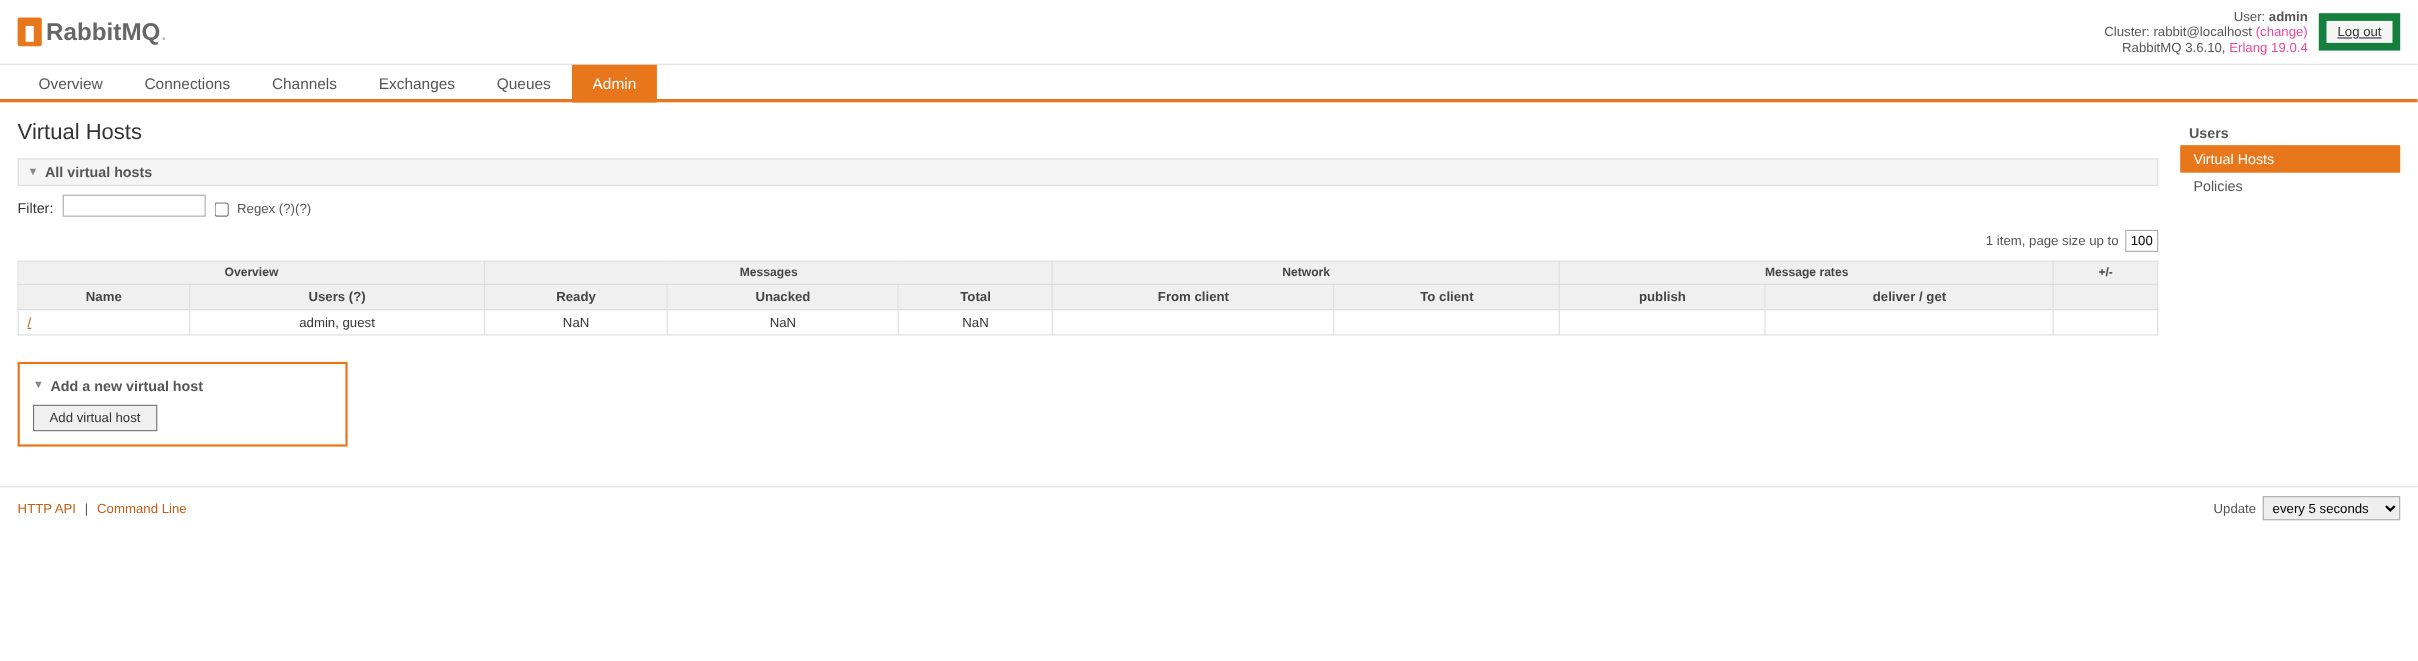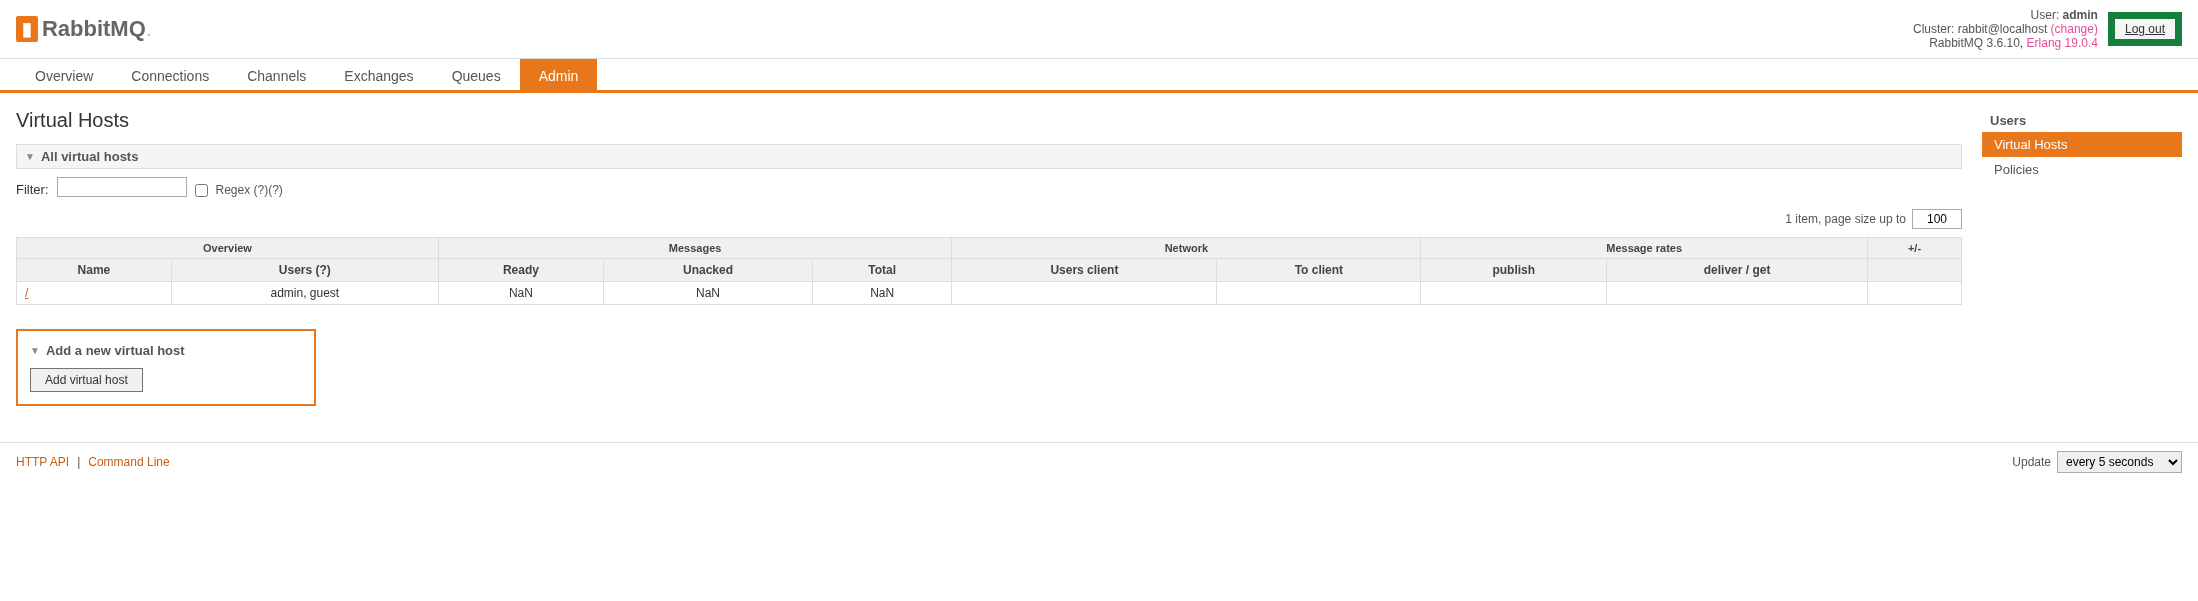--- a/index.html
+++ b/index.html
@@ -120,21 +120,21 @@
     #page-size-row {
       display: flex;
       justify-content: flex-end;
       align-items: center;
       font-size: 12px;
       color: #555;
       margin-bottom: 8px;
       gap: 6px;
     }
     #page-size-input {
-      width: 50px;
+      width: 30px;
       border: 1px solid #aaa;
       padding: 2px 4px;
       font-size: 12px;
       text-align: center;
     }
 
     
     #vhost-table {
       width: 100%;
       border-collapse: collapse;
@@ -303,21 +303,21 @@
           <th class="th-group" colspan="2">Network</th>
           <th class="th-group" colspan="2">Message rates</th>
           <th class="th-group">+/-</th>
         </tr>
         <tr>
           <th>Name</th>
           <th>Users (?)</th>
           <th>Ready</th>
           <th>Unacked</th>
           <th>Total</th>
-          <th>Users client</th>
+          <th>From client</th>
           <th>To client</th>
           <th>publish</th>
           <th>deliver / get</th>
           <th></th>
         </tr>
       </thead>
       <tbody id="vhost-table-body">
 
       <tr>
             <td><a href="#" style="color: rgb(196, 95, 23);">/</a></td>

